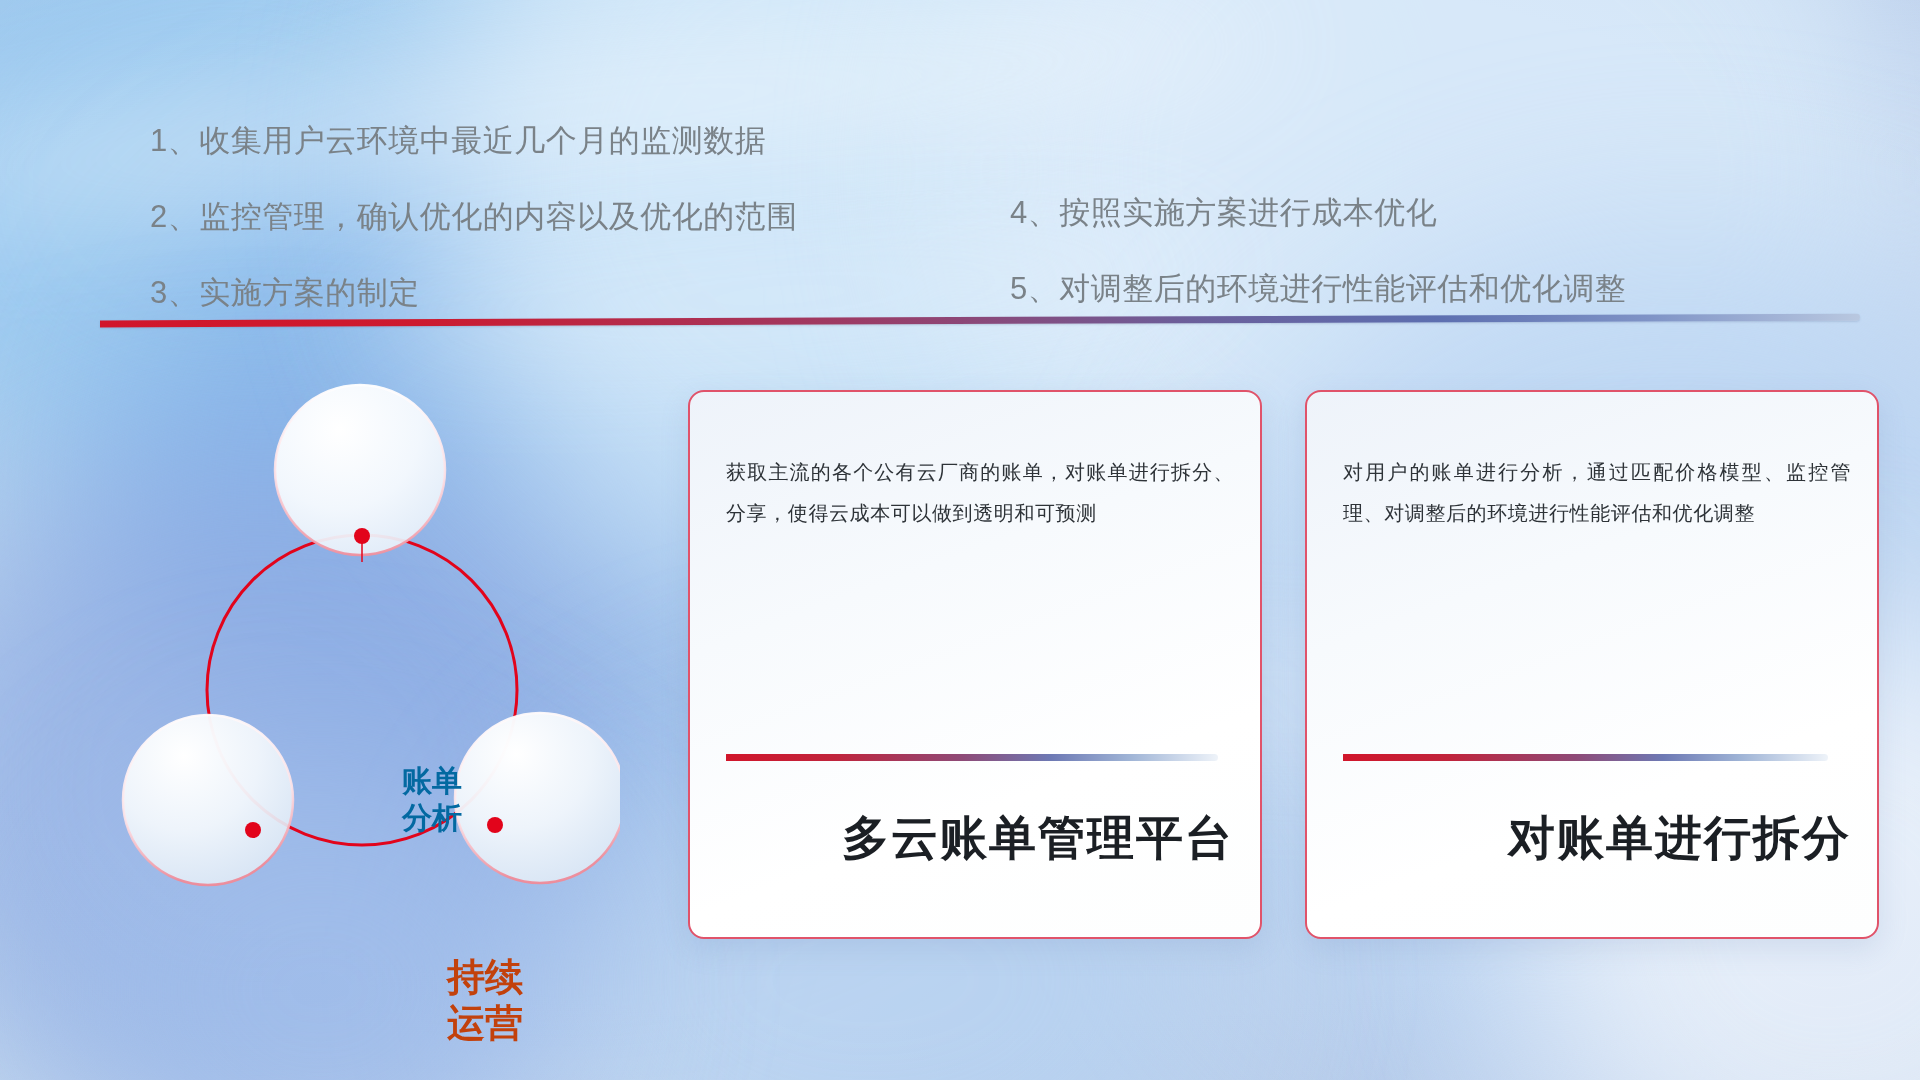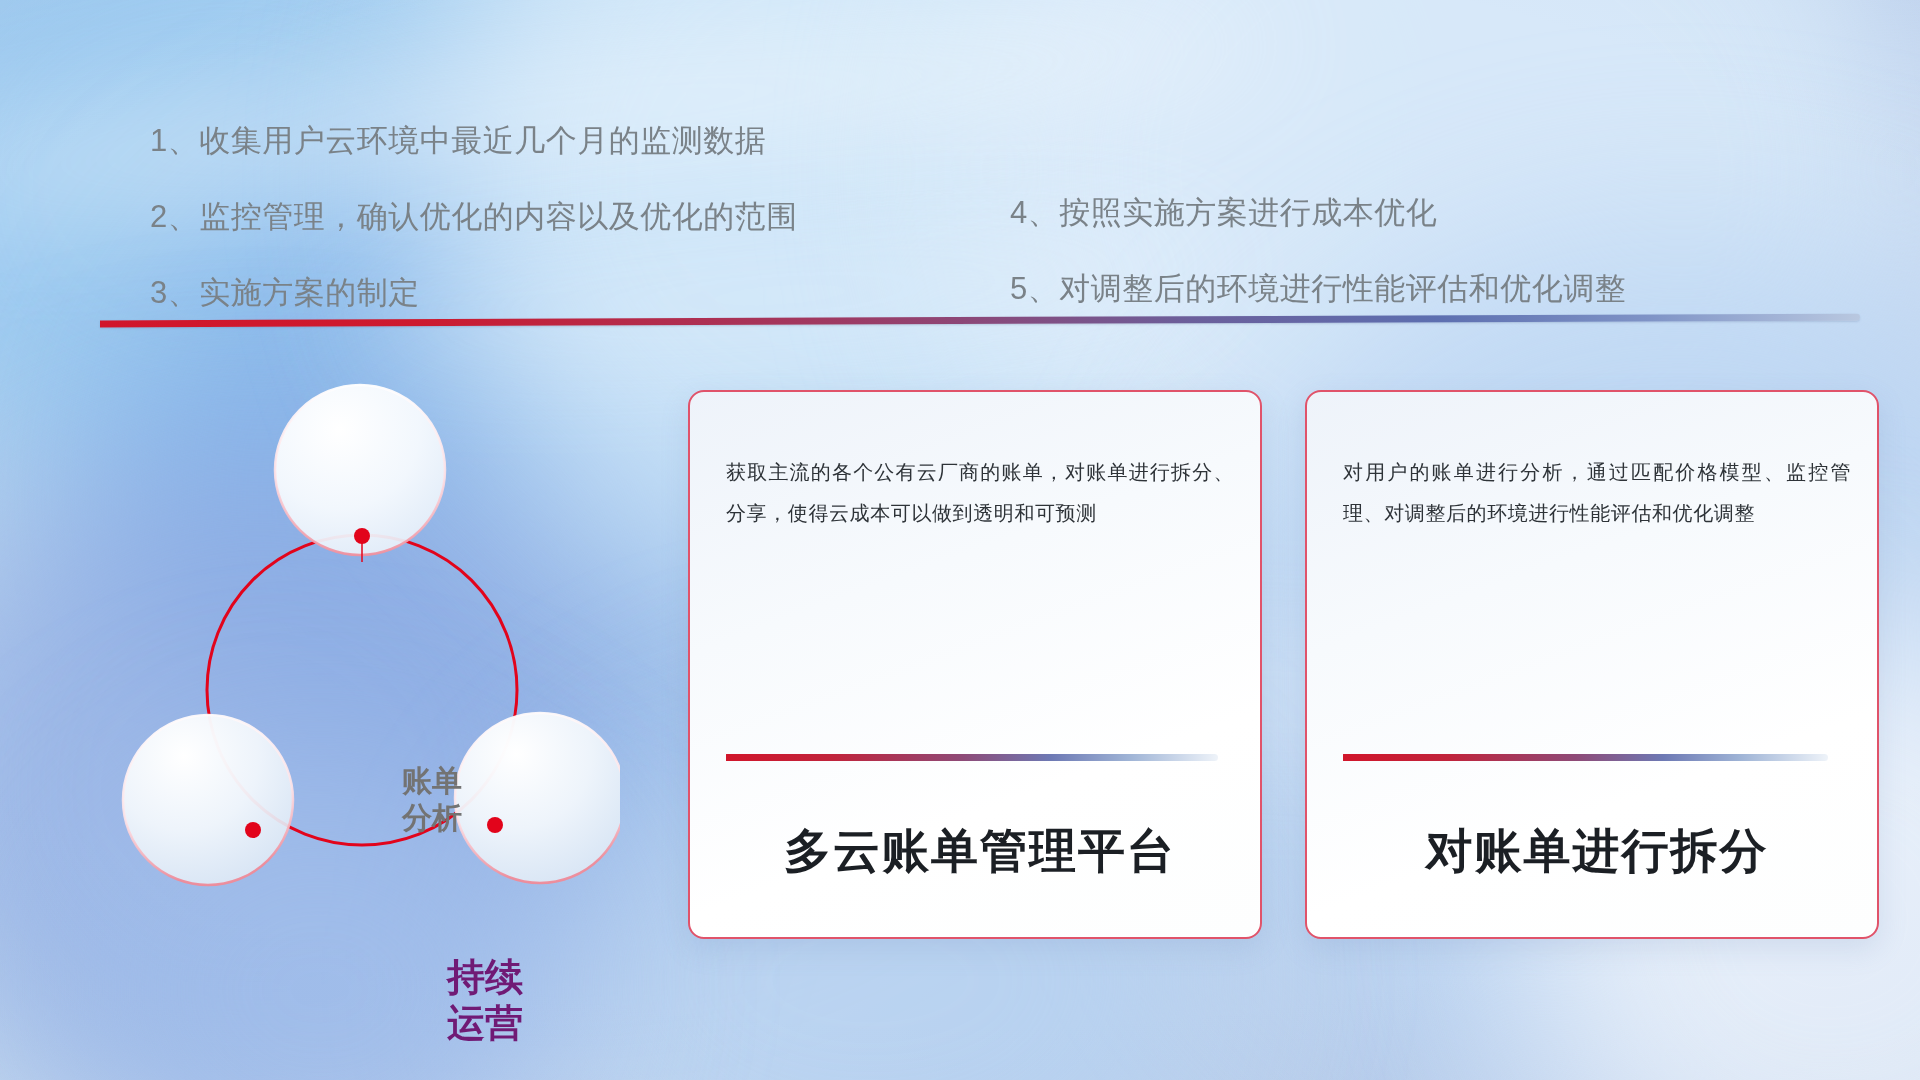--- a/index.html
+++ b/index.html
@@ -49,23 +49,23 @@
     position:absolute;left:100px;top:317px;width:1760px;height:7px;
     background:linear-gradient(90deg,#d1162b 0%,#cd1a2f 18%,#9e3a63 42%,#6b5f9b 62%,#5d6fb0 76%,#7f93c6 88%,#b9c8e0 100%);
     border-radius:4px 60px 60px 4px;
     transform:skewY(-0.22deg);
     box-shadow:0 1px 2px rgba(90,110,150,.25);
   }
 
   
   .venn{position:absolute;left:100px;top:350px;width:520px;height:600px;}
   .venn svg{position:absolute;inset:0;}
-  .vlabel{position:absolute;text-align:center;color:#737373;font-weight:700;line-height:1.22;}
+  .vlabel{position:absolute;text-align:center;color:#0369a1;font-weight:700;line-height:1.22;}
   .vl-top{left:257px;top:413px;width:150px;font-size:30px;}
-  .vl-center{left:300px;top:605px;width:170px;font-size:38px;color:#701a75;font-weight:800;line-height:1.2;}
+  .vl-center{left:300px;top:605px;width:170px;font-size:38px;color:#c2410c;font-weight:800;line-height:1.2;}
 
   
   .card{
     position:absolute;top:390px;height:545px;width:570px;
     border:2px solid #e0536a;border-radius:16px;
     background:linear-gradient(160deg,#eef3fa 0%,#f7fafd 35%,#ffffff 70%,#fdfefe 100%);
     box-shadow:0 10px 28px rgba(110,140,190,.18);
     overflow:hidden;
   }
   .card.c1{left:688px;}
@@ -77,22 +77,21 @@
   }
   .card .rule{
     position:absolute;left:36px;top:362px;width:492px;height:7px;
     background:linear-gradient(90deg,#d1162b 0%,#c0243c 22%,#8e4a77 48%,#6d79b4 66%,#9fb4d6 82%,#eef3f9 100%);
     border-radius:4px 40px 40px 4px;
   }
   .card.c2 .rule{width:485px;}
   .card .title{
     position:absolute;left:36px;right:26px;top:415px;
     font-size:47px;font-weight:800;color:#1b1f24;letter-spacing:2px;
-    text-align:center;
-    margin-top:13px;
+    text-align:right;
   }
 </style>
 </head>
 <body>
 
 <div id="bg">
   <div class="bgbase"></div>
   <div class="blob b1"></div>
     <div class="blob b2"></div>
     <div class="blob b3"></div>

